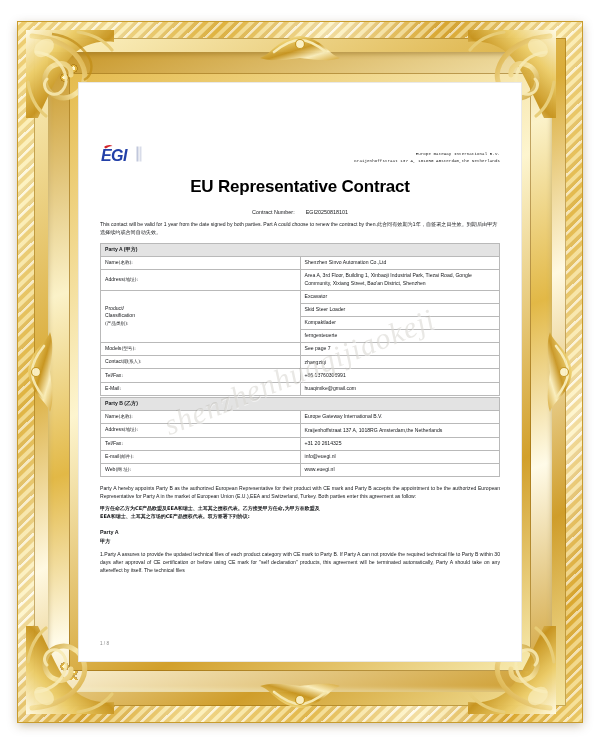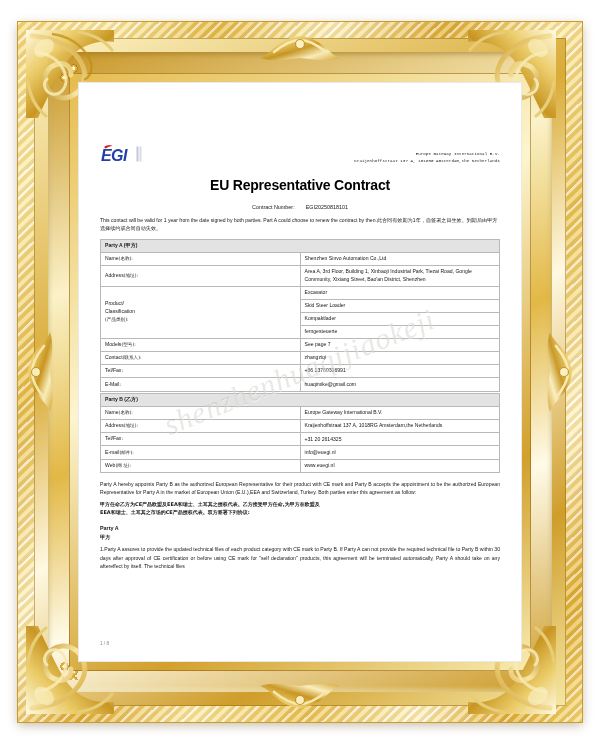--- a/index.html
+++ b/index.html
@@ -77,21 +77,21 @@
 
   
   .hdr{display:flex;align-items:center;justify-content:space-between;height:26px;margin-top:40px;}
   .logo{position:relative;width:58px;height:22px;flex:0 0 auto;}
   .logo svg{display:block;}
   .hdr-addr{
     text-align:right;font-family:"Liberation Mono", monospace;
     font-size:4.1px;line-height:1.5;color:#1b1b1b;letter-spacing:.1px;padding-top:5px;
   }
   .doc-title{
-    text-align:center;font-weight:bold;font-size:14px;letter-spacing:-.2px;
+    text-align:center;font-weight:bold;font-size:17px;letter-spacing:-.2px;
     margin:7px 0 9px 0;color:#000;
   }
   .cnum{text-align:center;font-size:5.4px;margin-bottom:5px;}
   .cnum .lbl{margin-right:11px;}
   .intro{font-size:5.1px;line-height:1.52;text-align:left;margin-bottom:6px;}
   .intro .cn{font-family:"DejaVu Sans", sans-serif;}
 
   
   table.party{width:100%;border-collapse:collapse;table-layout:fixed;margin-bottom:1px;}
   table.party td{

